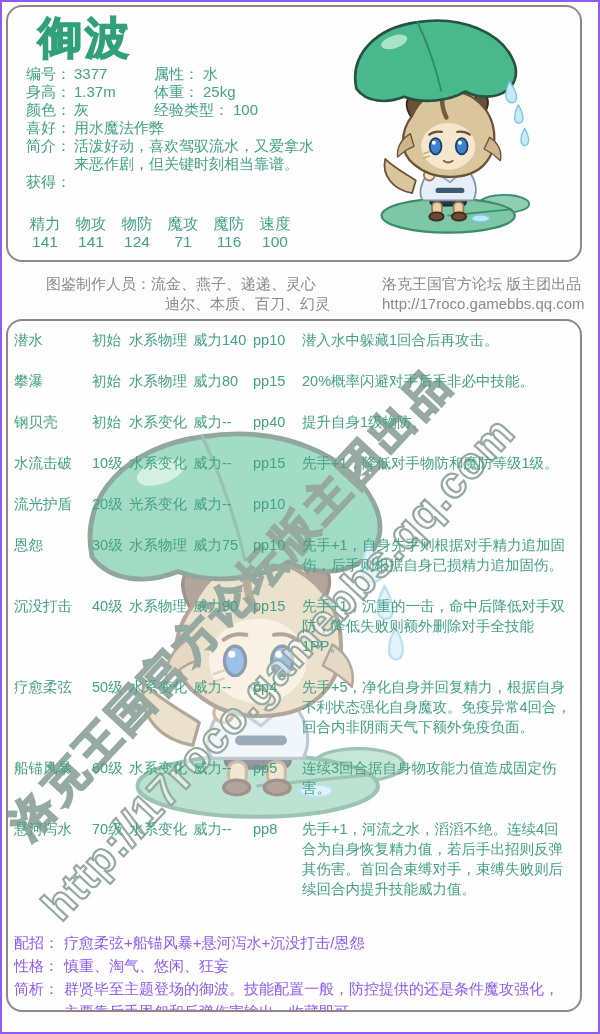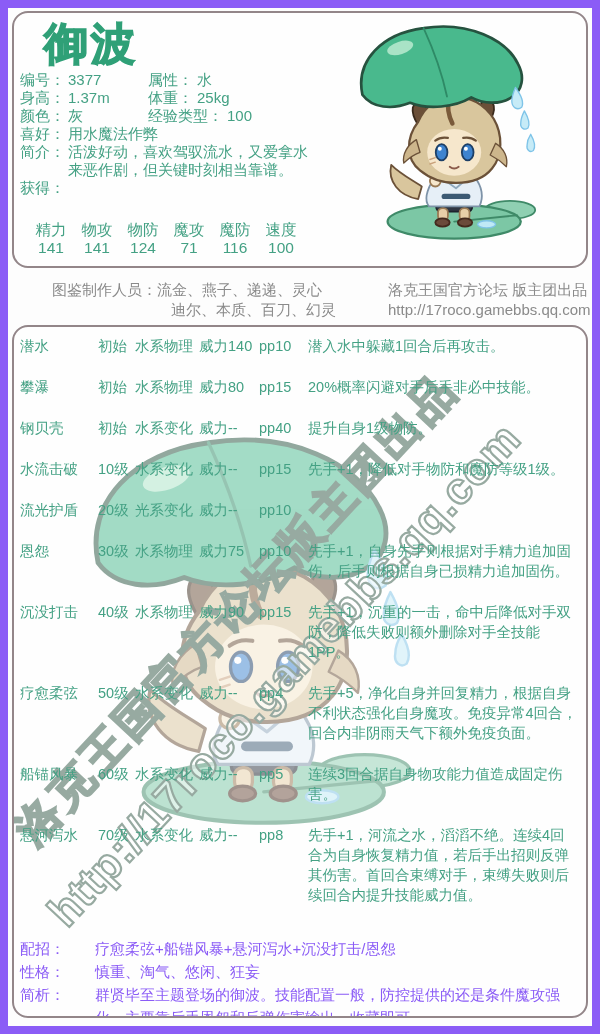--- a/index.html
+++ b/index.html
@@ -1,25 +1,25 @@
 <!DOCTYPE html>
 <html><head>
 <meta charset="utf-8">
 <style>
   * { margin:0; padding:0; box-sizing:border-box; }
   html,body { width:600px; height:1034px; background:#fff; }
   body { font-family:"Liberation Sans","DejaVu Sans",sans-serif; }
-  .page { position:relative; width:600px; height:1034px; border:8px solid #8b5cf6; background:#fdfdfd; overflow:hidden; }
+  .page { position:relative; width:600px; height:1034px; border:2px solid #8b5cf6; background:#fdfdfd; overflow:hidden; }
   .card { position:absolute; background:#fefefe; border:2px solid #938689; border-radius:16px; }
   .top-card { top:3px; left:4px; width:576px; height:257px; }
   .main-card { top:317px; left:4px; width:576px; height:693px; overflow:hidden; }
 
   
   .pet-title { margin:6px 0 2px 30px; font-size:44px; line-height:50px; font-weight:900; color:#2fa077; letter-spacing:3px; -webkit-text-stroke:1.5px #2fa077; }
-  .info { padding-left:6px; font-size:15px; line-height:18px; color:#44a184; }
+  .info { padding-left:18px; font-size:15px; line-height:18px; color:#44a184; }
   .irow { display:flex; }
   .lab1 { width:48px; flex:0 0 auto; }
   .val1 { width:58px; flex:0 0 auto; }
   .lab2 { flex:0 0 auto;margin-left:22px; }
   .val2 { flex:0 0 auto; padding-left:4px; }
   .valflow { flex:1; max-width:240px; }
   .stats { margin:24px 0 0 14px; display:grid; grid-template-columns:repeat(6,46px); font-size:15.5px; line-height:18px; color:#44a184; text-align:center; }
   .art-top { position:absolute; right:22px; top:2px; width:216px; height:226px; }
 
   
@@ -35,21 +35,21 @@
   .wm1 { left:-12px; top:490px; font-size:44px; letter-spacing:4px; }
   .wm2 { left:24px; top:575px; font-size:44px; letter-spacing:1px; }
 
   .skills { position:relative; z-index:2; padding:9px 8px 0 6px; color:#44a184; font-size:14.5px; line-height:20px; }
   .skill-row { display:grid; grid-template-columns:78px 37px 64px 60px 49px 1fr; margin-bottom:21px; align-items:start; }
   .skill-desc { max-width:278px; }
 
   .footer { position:absolute; z-index:2; left:6px; right:8px; top:610px; color:#8b5cf6; font-size:15px; line-height:23px; }
   .frow { display:flex; }
   .flab { flex:0 0 50px; }
-  .fval { flex:1;margin-left:25px; }
+  .fval { flex:1; }
 </style>
 </head>
 <body>
 
 <svg width="0" height="0" style="position:absolute">
   <defs>
     <g id="yubo-art" stroke-linejoin="round" stroke-linecap="round">
       <ellipse cx="180" cy="216" rx="28" ry="10" fill="#8fd0b2" stroke="#3f8a68" stroke-width="2"></ellipse>
       <path d="M78,204 C56,200 44,184 48,166 C58,176 70,182 82,190 Z" fill="#d9c69d" stroke="#6b5138" stroke-width="2"></path>
       <ellipse cx="118" cy="229" rx="74" ry="19" fill="#7cc7a5" stroke="#3f8a68" stroke-width="2.5"></ellipse>

